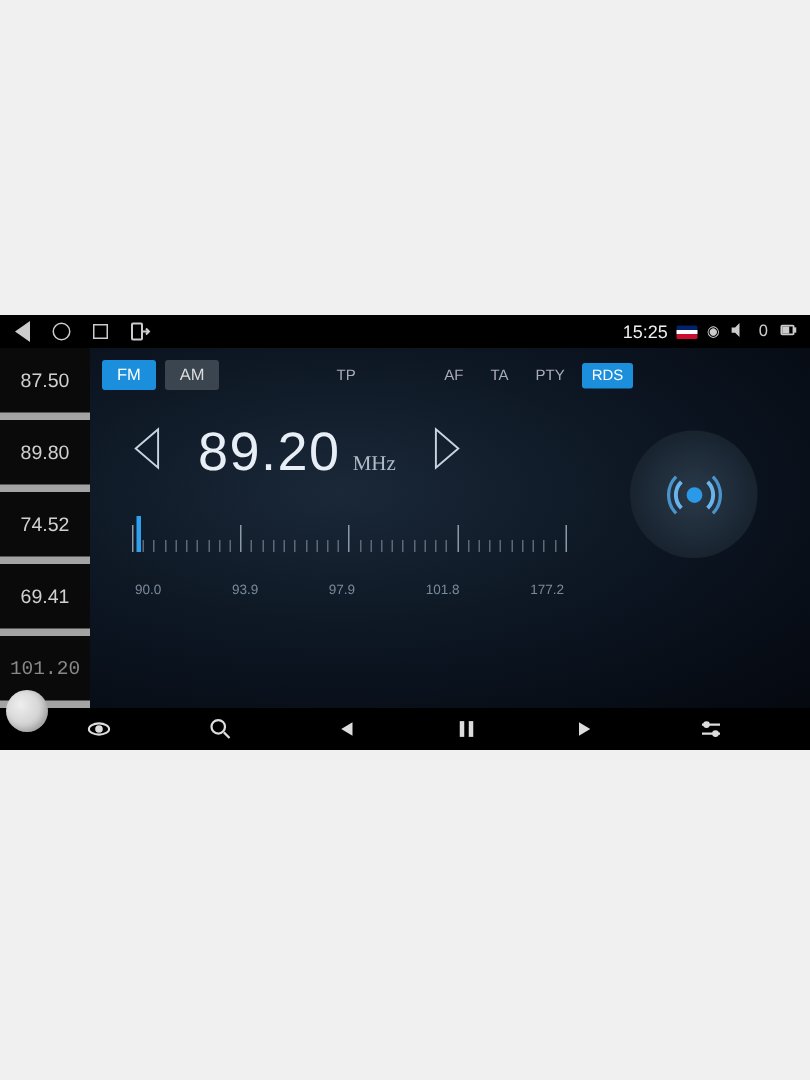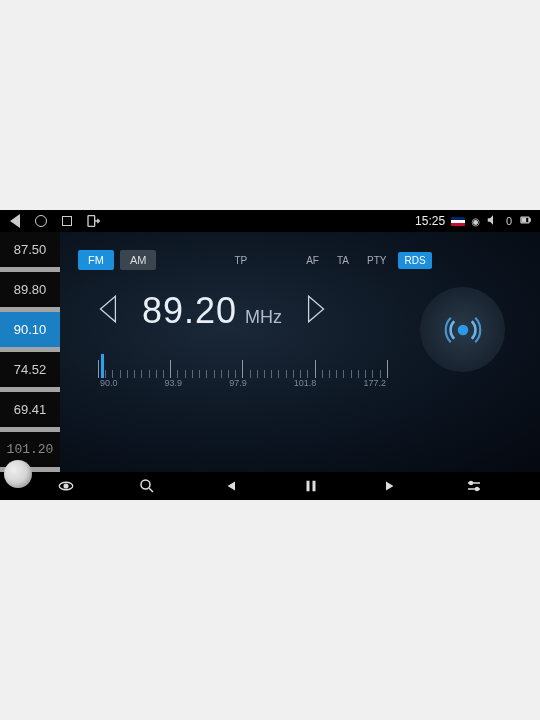--- a/index.html
+++ b/index.html
@@ -17,46 +17,46 @@
   .time { color: #eee; font-size: 12px; }
   .flag { width: 14px; height: 9px; background: linear-gradient(to bottom, #012169 33%, #fff 33%, #fff 66%, #C8102E 66%); border-radius: 1px; }
   .speaker-icon svg, .battery-icon svg { width: 14px; height: 14px; }
   
   .radio-body { display: flex; height: 240px; }
   .preset-col { width: 60px; background: #0a0a0a; display: flex; flex-direction: column; }
   .preset { flex: 1; display: flex; align-items: center; justify-content: center; color: #d0d0d0; font-size: 13px; border-bottom: 5px solid #a3a3a3; cursor: pointer; }
   .preset.active { background: #1b7fc4; color: #fff; }
   .preset.phantom { color: #888; font-family: Liberation Mono, monospace; }
   
-  .main-panel { flex: 1; background: radial-gradient(ellipse at 35% 40%, #1a2838 0%, #0b1420 55%, #05080f 100%); position: relative; padding: 18px; }
+  .main-panel { flex: 1; background: radial-gradient(ellipse at 35% 40%, #1a2838 0%, #0b1420 55%, #05080f 100%); position: relative; padding: 8px; }
   .band-row { display: flex; align-items: center; gap: 6px; margin-bottom: 20px; }
   .band-btn { padding: 4px 10px; font-size: 11px; color: #ddd; background: #3a4550; border-radius: 2px; cursor: pointer; }
   .band-btn.active { background: #1b8fdc; color: #fff; }
   .rds-label { font-size: 10px; color: #aab; padding: 3px 6px; cursor: pointer; }
   .rds-label.active { background: #1b8fdc; color: #fff; border-radius: 2px; }
   .spacer-sm { width: 60px; }
   .spacer-md { width: 35px; }
   
   .tune-row { display: flex; align-items: center; justify-content: flex-start; gap: 20px; margin: 10px 0 18px 18px; }
   .tune-arrow { cursor: pointer; }
   .tune-arrow svg { width: 26px; height: 32px; }
   .freq-display { display: flex; align-items: baseline; gap: 8px; }
   .freq-num { color: #e8eef5; font-size: 36px; font-weight: 300; letter-spacing: 1px; }
-  .freq-unit { color: #b0bcc8; font-size: 18px; }
+  .freq-unit { color: #b0bcc8; font-size: 14px; font-family: Liberation Serif, serif; }
   
   .station-icon { position: absolute; right: 35px; top: 55px; width: 85px; height: 85px; border-radius: 50%; background: radial-gradient(circle, #2a3a4a 0%, #18232f 70%); display: flex; align-items: center; justify-content: center; cursor: pointer; }
   .station-icon svg { width: 42px; height: 42px; }
   
   .dial { position: relative; height: 50px; margin: 5px 20px 0 20px; width: 290px; }
   .dial-ticks { display: flex; justify-content: space-between; height: 28px; align-items: flex-end; position: relative; }
   .tick { width: 1px; background: #5a6a7a; }
   .tick.major { height: 18px; background: #8a9aaa; }
   .tick.minor { height: 8px; }
   .dial-cursor { position: absolute; left: 3px; top: 4px; width: 3px; height: 24px; background: #2da0f0; }
-  .dial-labels { display: flex; justify-content: space-between; margin-top: 0; padding: 0 2px; }
+  .dial-labels { display: flex; justify-content: space-between; margin-top: 20px; padding: 0 2px; }
   .dial-label { font-size: 9px; color: #7a8a9a; }
   
   .bottom-bar { height: 28px; background: #000; display: flex; align-items: center; justify-content: space-around; padding: 0 25px; }
   .bb-btn { color: #ddd; cursor: pointer; display: flex; align-items: center; justify-content: center; }
   .bb-btn svg { width: 18px; height: 18px; }
   
   .floating-dot { position: absolute; left: 4px; top: 460px; width: 28px; height: 28px; border-radius: 50%; background: radial-gradient(circle at 35% 35%, #eee, #bbb); box-shadow: inset -2px -2px 4px rgba(0,0,0,0.2); cursor: pointer; }
 </style>
 </head>
 <body>
@@ -97,21 +97,20 @@
             <rect x="7" y="9" width="6" height="6" fill="#ccc"></rect>
           </svg>
       </div>
     </div>
   </div>
 
   <div class="radio-body">
     <div class="preset-col">
       <div class="preset">87.50</div>
       <div class="preset">89.80</div>
-      <div class="preset active">90.10</div>
       <div class="preset">74.52</div>
       <div class="preset">69.41</div>
       <div class="preset phantom">101.20</div>
     </div>
 
     <div class="main-panel">
       <div class="band-row">
         <div class="band-btn active">FM</div>
         <div class="band-btn">AM</div>
         <div class="spacer-sm"></div>

